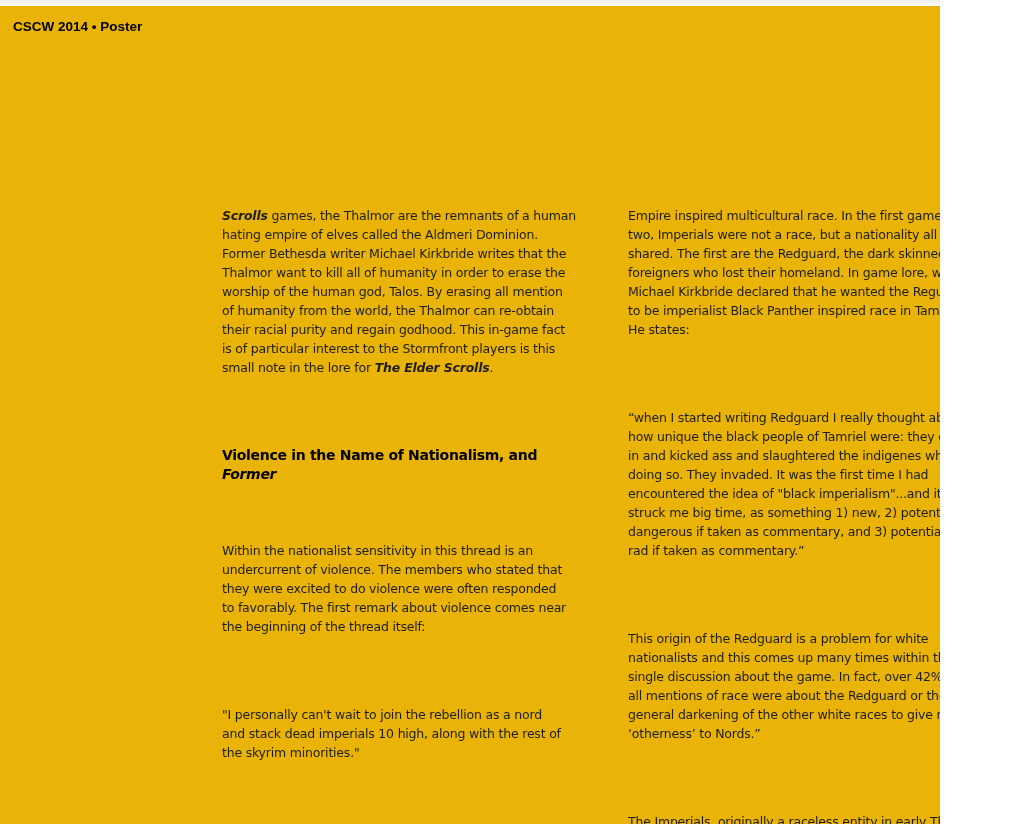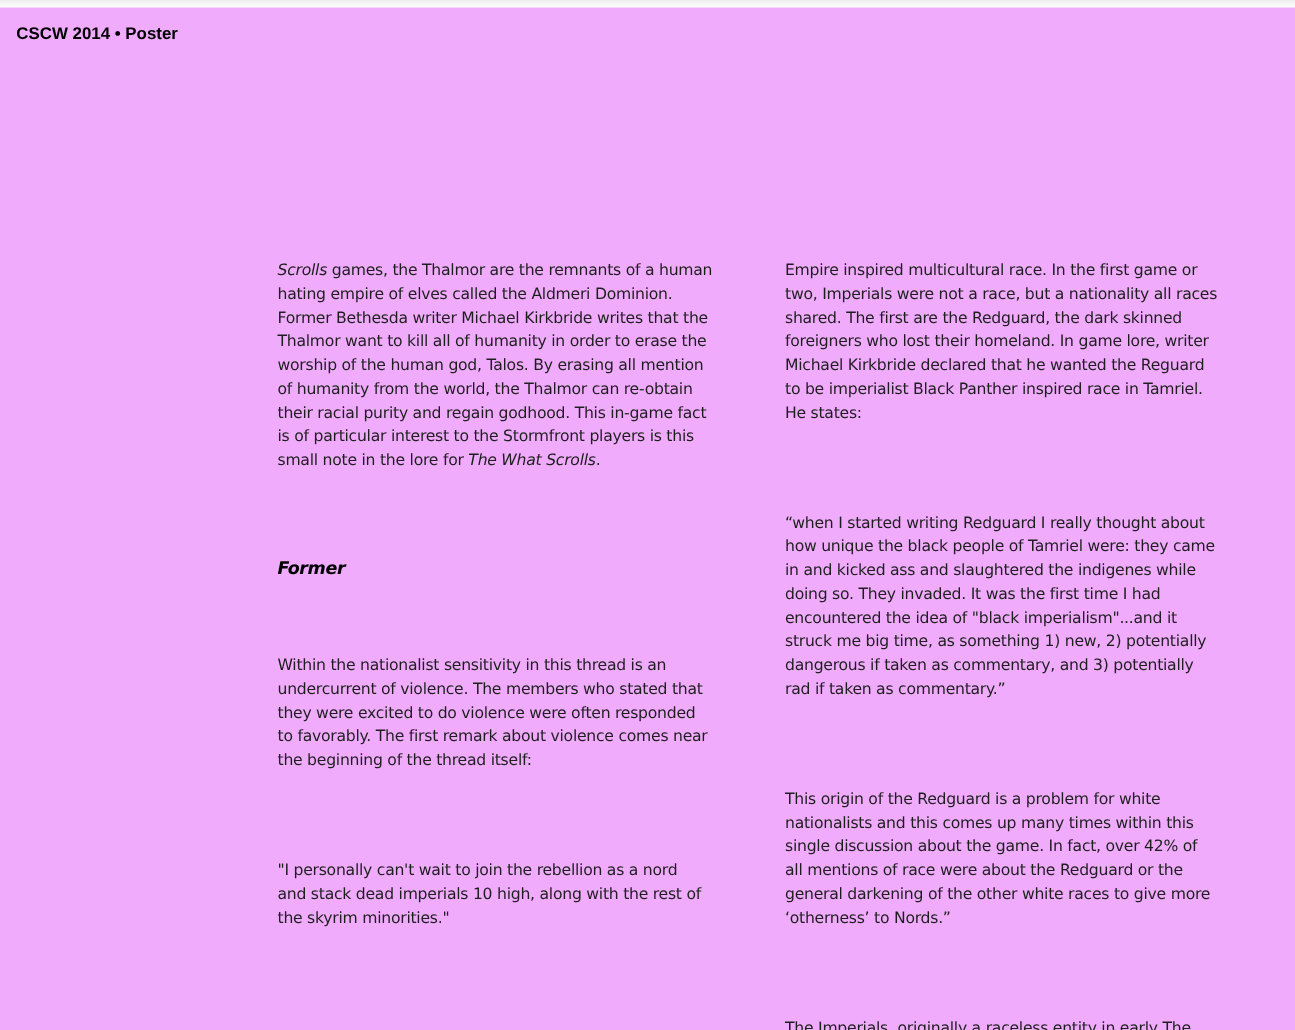--- a/index.html
+++ b/index.html
@@ -1,20 +1,20 @@
 <!DOCTYPE html>
 <html><head>
 <meta charset="utf-8">
 <style>
   html, body { margin: 0; padding: 0; background: #ffffff; }
   .page {
     position: relative;
-    width: 1036px;
+    width: 940px;
     height: 824px;
-    background: #f0abfc;
+    background: #eab308;
     overflow: hidden;
     font-family: "DejaVu Sans", sans-serif;
   }
   .page::before {
     content: "";
     position: absolute;
     left: 0; top: 0; right: 0;
     height: 6px;
     background: linear-gradient(#ededed, #ffffff);
     pointer-events: none;
@@ -47,43 +47,43 @@
   .para:last-child { margin-bottom: 0; }
   .heading {
     margin: 0;
     font-size: 14px;
     font-weight: bold;
     line-height: 19px;
     letter-spacing: -0.3px;
     color: #000000;
   }
   .heading .line { display: block; }
-  .it { font-style: italic; }
+  .it { font-style: italic; font-weight: bold; }
 </style>
 </head>
 <body>
 
 <div class="page">
 
   <div class="hdr hdr-left">CSCW 2014 • Poster</div>
 
 
   <div class="col col-left">
 
     <div class="para"><span class="it">Scrolls</span><span> games, the Thalmor are the remnants of a human
 hating empire of elves called the Aldmeri Dominion.
 Former Bethesda writer Michael Kirkbride writes that the
 Thalmor want to kill all of humanity in order to erase the
 worship of the human god, Talos. By erasing all mention
 of humanity from the world, the Thalmor can re-obtain
 their racial purity and regain godhood. This in-game fact
 is of particular interest to the Stormfront players is this
-small note in the lore for </span><span class="it">The What Scrolls</span><span>.</span></div>
+small note in the lore for </span><span class="it">The Elder Scrolls</span><span>.</span></div>
 
-    <div class="heading para"><span class="line it">Former</span></div>
+    <div class="heading para"><span class="line">Violence in the Name of Nationalism, and</span><span class="line it">Former</span></div>
 
     <div class="para">Within the nationalist sensitivity in this thread is an
 undercurrent of violence. The members who stated that
 they were excited to do violence were often responded
 to favorably. The first remark about violence comes near
 the beginning of the thread itself:</div>
 
     <div class="para">"I personally can't wait to join the rebellion as a nord
 and stack dead imperials 10 high, along with the rest of
 the skyrim minorities."</div>

